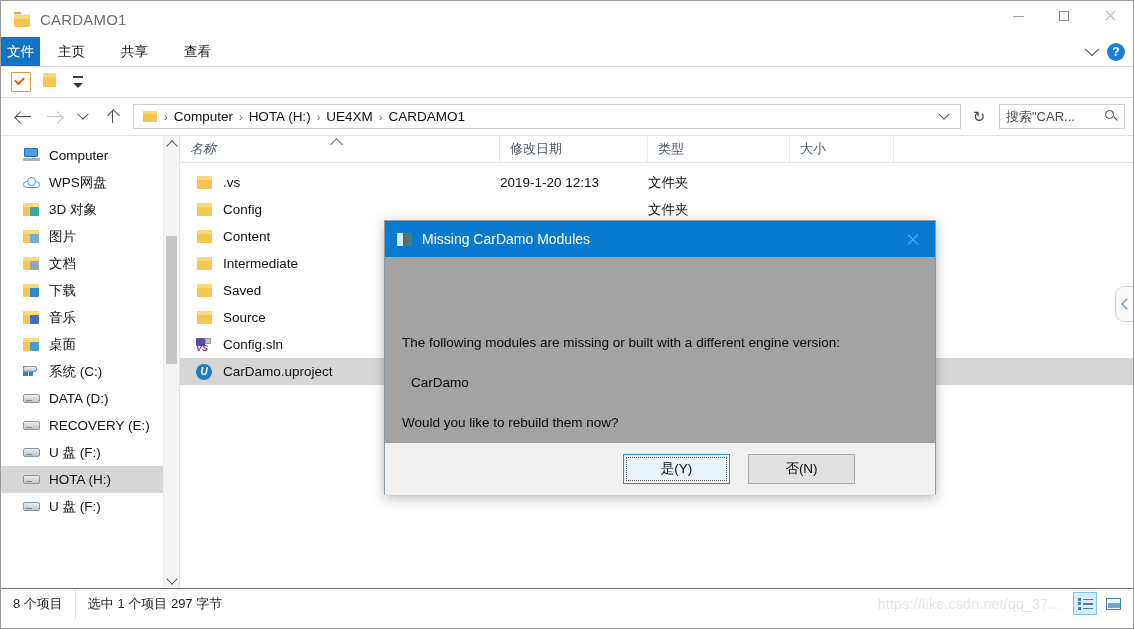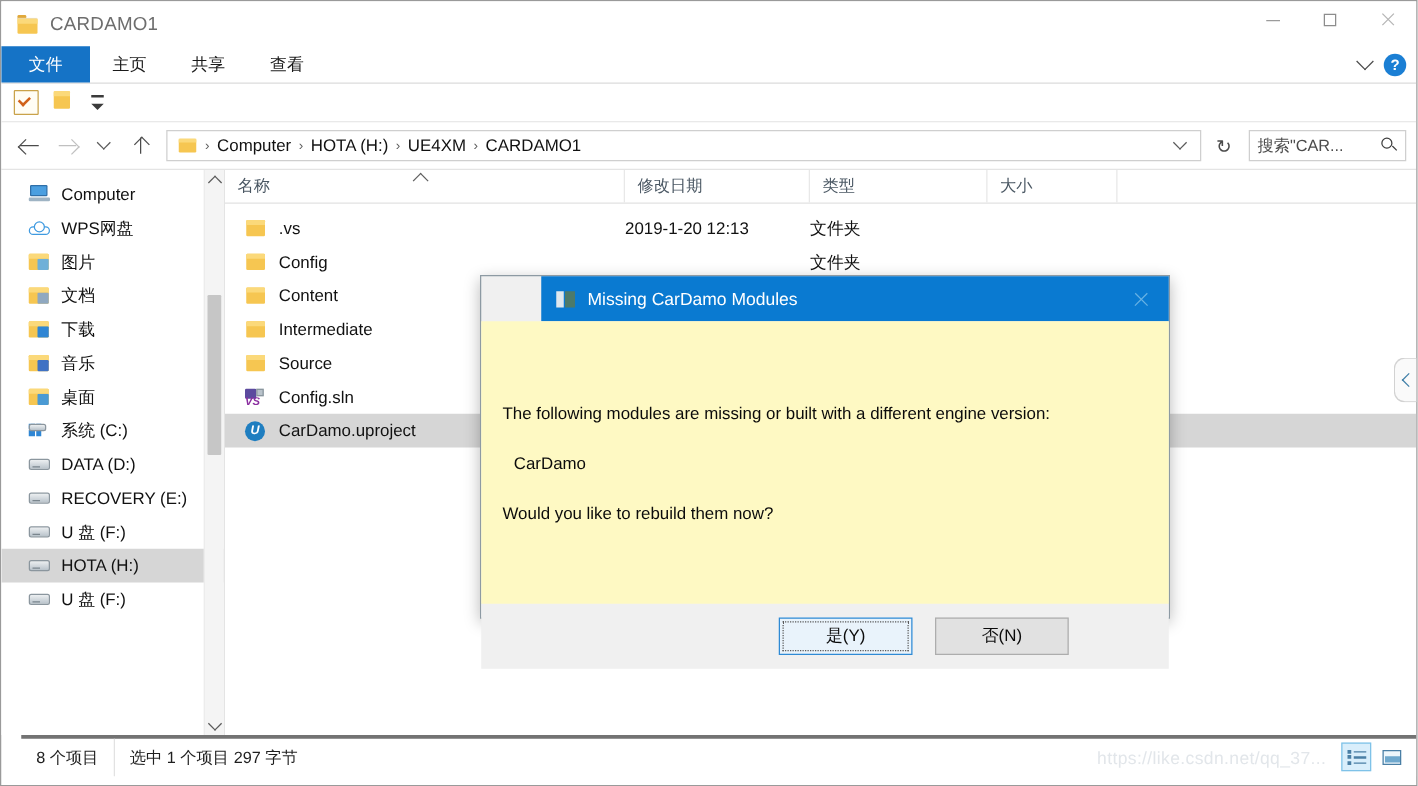--- a/index.html
+++ b/index.html
@@ -24,21 +24,21 @@
   .glyph-min{width:11px;height:1px;background:#9b9b9b;}
   .glyph-max{width:10px;height:10px;border:1px solid #8d8d8d;box-sizing:border-box;}
   .glyph-close{position:relative;width:12px;height:12px;}
   .glyph-close:before,.glyph-close:after{content:"";position:absolute;left:0;top:5px;width:13px;height:1px;background:#b4b4b4;}
   .glyph-close:before{transform:rotate(45deg);}
   .glyph-close:after{transform:rotate(-45deg);}
 
   
   .ribbon{height:29px;display:flex;align-items:stretch;background:#fff;border-bottom:1px solid #dcdcdc;position:relative;}
   .rtab{display:flex;align-items:center;justify-content:center;padding:0 18px;font-size:13.5px;color:#1a1a1a;cursor:default;}
-  .rtab.file{background:#1573c6;color:#fff;padding:0 22px;font-size:13.5px;}
+  .rtab.file{background:#1573c6;color:#fff;padding:0 6px;font-size:13.5px;}
   .ribbon-right{position:absolute;right:8px;top:0;height:29px;display:flex;align-items:center;gap:10px;}
   .chev-down{width:9px;height:9px;border-right:1.6px solid #4a4a4a;border-bottom:1.6px solid #4a4a4a;transform:rotate(45deg) translate(-2px,-2px);}
   .help-btn{width:18px;height:18px;border-radius:50%;background:#1b7fd4;color:#fff;font-size:12px;font-weight:bold;
             display:flex;align-items:center;justify-content:center;}
 
   
   .qat{height:30px;display:flex;align-items:center;gap:12px;padding-left:10px;border-bottom:1px solid #e2e2e2;background:#fff;}
   .qat-ico{width:18px;height:18px;position:relative;}
   .qat-check{border:1px solid #c9a24a;background:#fffdf5;border-radius:1px;}
   .qat-check:after{content:"";position:absolute;left:3px;top:4px;width:7px;height:4px;border-left:2px solid #d0611a;border-bottom:2px solid #d0611a;transform:rotate(-45deg);}
@@ -108,21 +108,21 @@
   .side-scroll .up .chv{transform:rotate(-135deg);margin-top:3px;}
   .side-scroll .dn .chv{transform:rotate(45deg);margin-top:-3px;}
   .side-scroll .thumb{position:absolute;left:2px;top:100px;width:11px;height:128px;background:#c6c6c6;border-radius:1px;}
   .side-scroll .dnwrap{position:absolute;bottom:0;left:0;width:15px;}
 
   
   .filepane{flex:1;position:relative;background:#fff;border-left:1px solid #e4e4e4;}
   .colhead{height:26px;display:flex;align-items:center;border-bottom:1px solid #e2e2e2;position:relative;}
   .col{font-size:13px;color:#4a5763;padding-left:10px;box-sizing:border-box;height:26px;display:flex;align-items:center;
        border-right:1px solid #e8e8e8;cursor:default;}
-  .col.name{width:320px;position:relative;}
+  .col.name{width:320px;position:relative;font-style:italic;}
   .col.date{width:148px;}
   .col.type{width:142px;}
   .col.size{width:104px;}
   .sortcaret{position:absolute;left:152px;top:4px;width:8px;height:8px;border-left:1.3px solid #5e5e5e;border-top:1.3px solid #5e5e5e;transform:rotate(45deg);}
   .rows{padding-top:6px;}
   .row{height:27px;display:flex;align-items:center;font-size:13.5px;color:#111;cursor:default;}
   .row.sel{background:#d6d6d6;}
   .row .cname{width:320px;display:flex;align-items:center;padding-left:16px;box-sizing:border-box;}
   .row .cdate{width:148px;}
   .row .ctype{width:142px;}
@@ -135,47 +135,47 @@
   .fi-sln .sq2{position:absolute;left:9px;top:0;width:6px;height:6px;background:#b9c3cb;border:1px solid #8b969e;box-sizing:border-box;}
   .fi-sln .vs{position:absolute;left:0;top:7px;width:10px;height:7px;color:#8b2fa0;font-size:9px;font-weight:bold;line-height:7px;font-style:italic;}
   .fi-ue{position:absolute;left:0;top:0;width:16px;height:16px;border-radius:50%;background:#1f7ec0;
          color:#fff;font-size:10px;font-weight:bold;display:flex;align-items:center;justify-content:center;}
 
   .right-tab{position:absolute;right:-1px;top:150px;width:18px;height:34px;border:1px solid #d2d2d2;border-right:none;
              background:#fafafa;border-radius:9px 0 0 9px;display:flex;align-items:center;justify-content:center;}
   .right-tab .c{width:7px;height:7px;border-left:1.5px solid #3f7fa8;border-bottom:1.5px solid #3f7fa8;transform:rotate(45deg);margin-left:3px;}
 
   
-  .statusbar{height:30px;border-top:3px solid #737373;display:flex;align-items:center;position:relative;background:#fff;margin-left:16px;}
+  .statusbar{height:30px;border-top:1px solid #737373;display:flex;align-items:center;position:relative;background:#fff;}
   .st-seg{font-size:13px;color:#1f1f1f;padding:0 12px;height:30px;display:flex;align-items:center;}
   .st-seg+.st-seg{border-left:1px solid #e2e2e2;}
   .watermark{position:absolute;right:72px;top:7px;font-size:14px;color:#e2e6ea;letter-spacing:.3px;white-space:nowrap;}
   .viewbtns{position:absolute;right:8px;top:3px;display:flex;gap:4px;}
   .vb{width:24px;height:23px;display:flex;align-items:center;justify-content:center;box-sizing:border-box;}
   .vb.active{border:1px solid #7fc2e8;background:#d9eefb;}
   .vb-details{position:relative;width:15px;height:12px;}
   .vb-details i{position:absolute;left:0;width:3px;height:3px;background:#4a7fa5;}
   .vb-details b{position:absolute;left:5px;width:10px;height:1.6px;background:#4a7fa5;}
   .vb-tiles{position:relative;width:15px;height:12px;border:1px solid #4a7fa5;box-sizing:border-box;background:#eef6fb;}
   .vb-tiles:after{content:"";position:absolute;left:1px;bottom:1px;width:12px;height:5px;background:#6fa8cd;}
 
   
   .dlg{position:absolute;left:383px;top:219px;width:552px;height:275px;background:#f0f0f0;
        border:1px solid #8d9aa3;box-shadow:0 3px 12px rgba(0,0,0,.28);box-sizing:border-box;}
-  .dlg-title{height:36px;background:#0a7ad1;display:flex;align-items:center;position:relative;margin-left:48px;}
+  .dlg-title{height:36px;background:#0a7ad1;display:flex;align-items:center;position:relative;}
   .dlg-ico{width:15px;height:13px;margin-left:12px;margin-right:10px;position:relative;}
   .dlg-ico .l{position:absolute;left:0;top:0;width:6px;height:13px;background:#dfe8ee;}
   .dlg-ico .r{position:absolute;left:7px;top:0;width:8px;height:13px;background:#4c7a6a;}
   .dlg-titletext{color:#fff;font-size:14px;}
   .dlg-close{position:absolute;right:0;top:0;width:45px;height:36px;display:flex;align-items:center;justify-content:center;}
   .dlg-close .x{position:relative;width:13px;height:13px;}
   .dlg-close .x:before,.dlg-close .x:after{content:"";position:absolute;left:0;top:6px;width:14px;height:1.3px;background:#68b2e4;}
   .dlg-close .x:before{transform:rotate(45deg);}
   .dlg-close .x:after{transform:rotate(-45deg);}
-  .dlg-body{background:#fef9c3;height:226px;padding:0 17px;box-sizing:border-box;position:relative;}
+  .dlg-body{background:#a3a3a3;height:186px;padding:12px 17px;box-sizing:border-box;position:relative;}
   .dlg-line{font-size:13.5px;color:#0b0b0b;}
   .dlg-l1{padding-top:66px;}
   .dlg-l2{padding-top:25px;padding-left:9px;}
   .dlg-l3{padding-top:25px;}
   .dlg-foot{height:52px;display:flex;align-items:center;justify-content:flex-end;padding-right:80px;gap:18px;background:#f0f0f0;}
   .dbtn{width:107px;height:30px;display:flex;align-items:center;justify-content:center;font-size:13.5px;color:#0b0b0b;
         border:1px solid #adadad;background:#e1e1e1;box-sizing:border-box;}
   .dbtn.primary{border:1px solid #2f8ad4;background:#e9f3fb;position:relative;}
   .dbtn.primary:after{content:"";position:absolute;left:2px;top:2px;right:2px;bottom:2px;border:1px dotted #5a5a5a;}
 </style>
@@ -276,20 +276,28 @@
         </div>
         <div class="nav-item">
           <span class="ni">
               <i class="ic-cloud"></i>
             </span>
           <span>WPS网盘</span>
         </div>
         <div class="nav-item">
           <span class="ni">
               <i class="ic-folder">
+                <i class="badge" style="background:#3aa6a6;"></i>
+              </i>
+            </span>
+          <span>3D 对象</span>
+        </div>
+        <div class="nav-item">
+          <span class="ni">
+              <i class="ic-folder">
                 <i class="badge" style="background:#6fb0d8;"></i>
               </i>
             </span>
           <span>图片</span>
         </div>
         <div class="nav-item">
           <span class="ni">
               <i class="ic-folder">
                 <i class="badge" style="background:#8fa8c0;"></i>
               </i>
@@ -423,20 +431,31 @@
           <div class="cdate"></div>
           <div class="ctype"></div>
           <div class="csize"></div>
         </div>
         <div class="row">
           <div class="cname">
               <span class="fi">
                 <i class="fi-folder"></i>
               </span>
               <span>Intermediate</span>
+            </div>
+          <div class="cdate"></div>
+          <div class="ctype"></div>
+          <div class="csize"></div>
+        </div>
+        <div class="row">
+          <div class="cname">
+              <span class="fi">
+                <i class="fi-folder"></i>
+              </span>
+              <span>Saved</span>
             </div>
           <div class="cdate"></div>
           <div class="ctype"></div>
           <div class="csize"></div>
         </div>
         <div class="row">
           <div class="cname">
               <span class="fi">
                 <i class="fi-folder"></i>
               </span>

